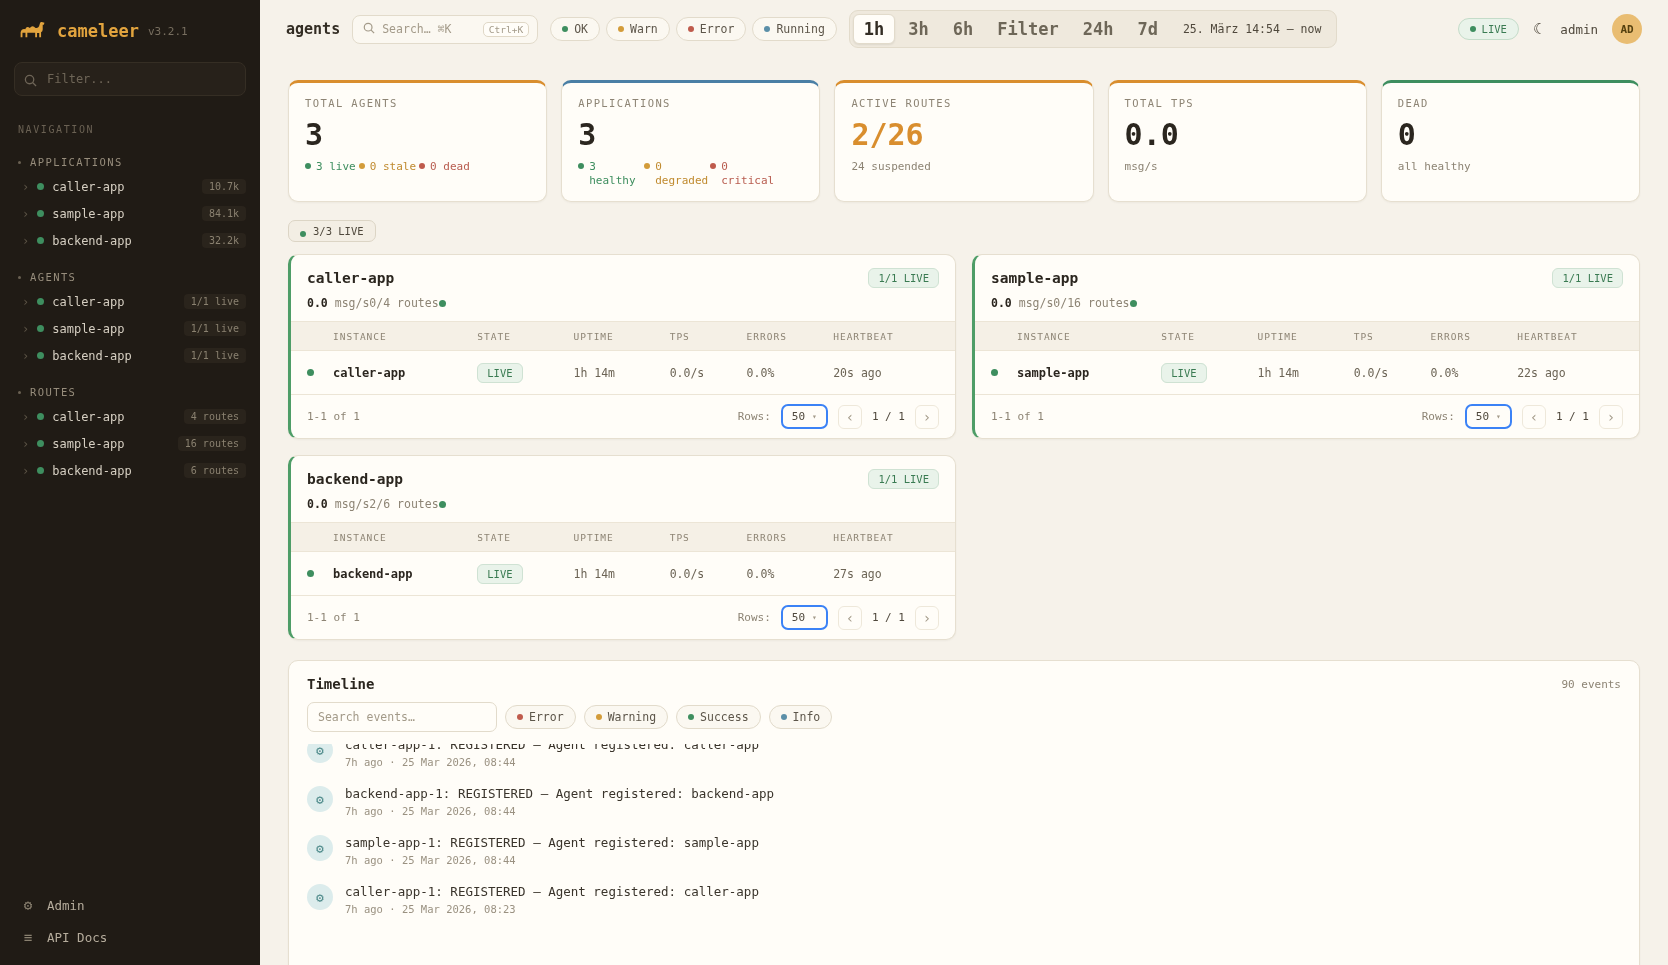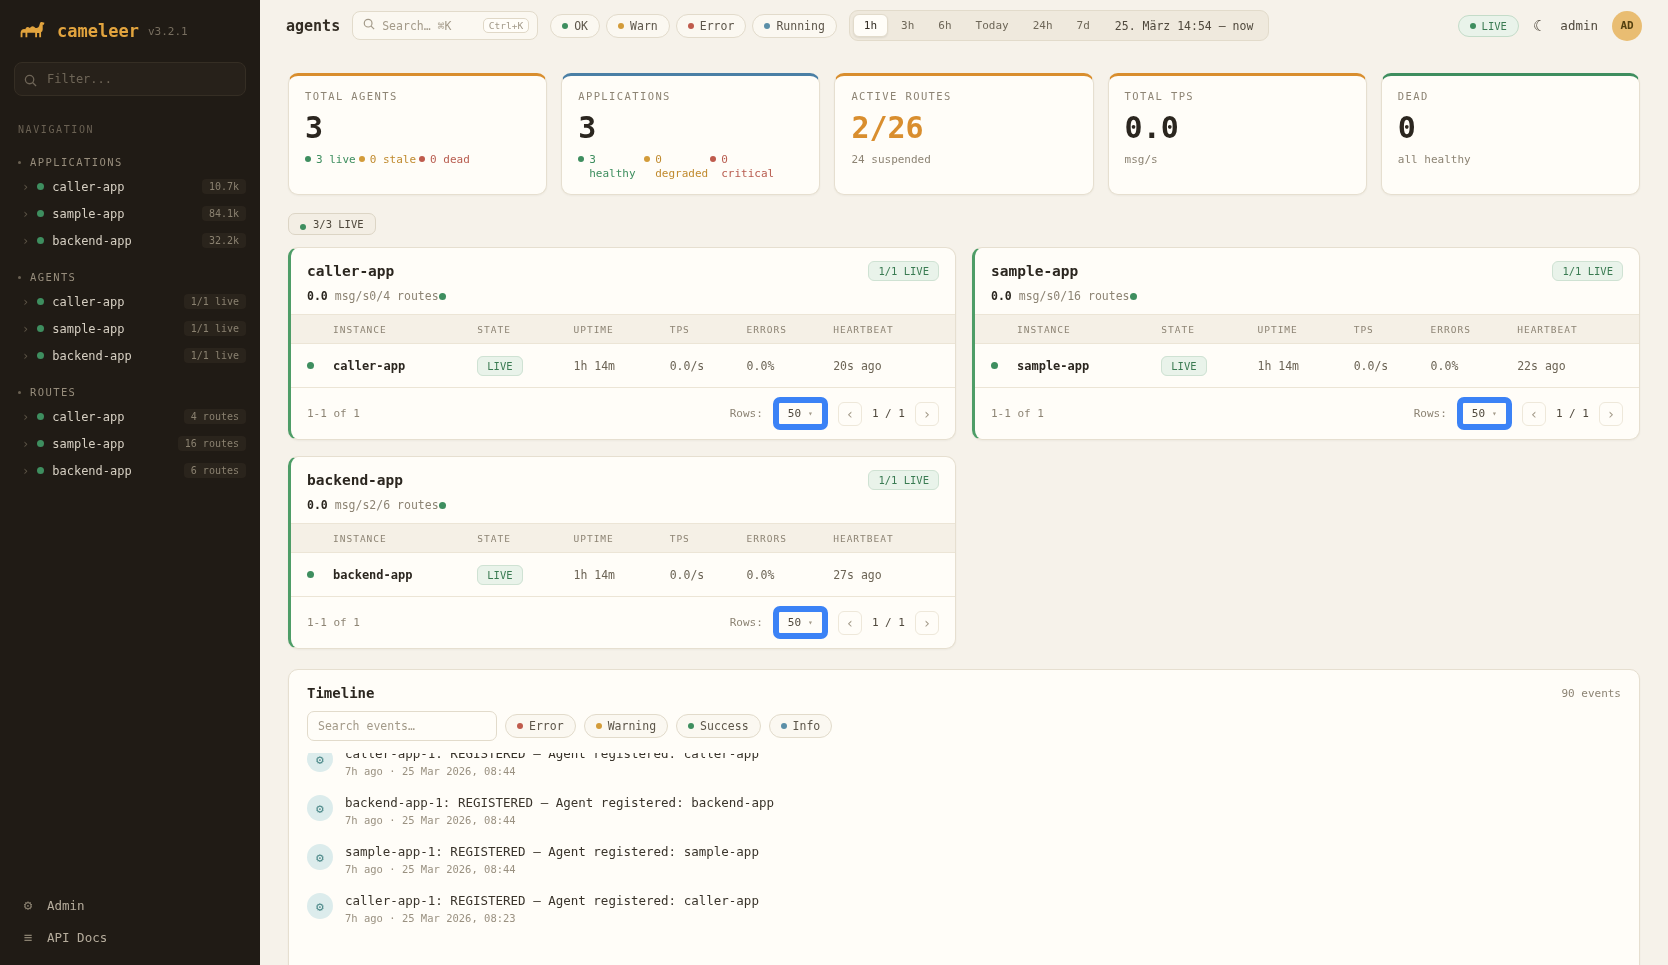--- a/index.html
+++ b/index.html
@@ -39,21 +39,21 @@
     padding:6px 8px 6px 10px; width:186px; color:#a39a89; font-size:11.5px; cursor:text; }
   .search-placeholder { flex:1; white-space:nowrap; overflow:hidden; }
   .kbd { border:1px solid #e0d8c7; border-radius:5px; padding:1px 5px; font-size:9.5px; color:#a39a89; background:#fffdf8; }
   .chips { display:flex; gap:6px; }
   .chip { display:inline-flex; align-items:center; gap:6px; border:1px solid #e2dbcb; background:#fbf8f1; border-radius:999px;
     padding:4px 11px; font-size:11.5px; color:#5d564a; cursor:pointer; white-space:nowrap; }
   .dot { width:6px; height:6px; border-radius:50%; flex:none; }
   .d-green { background:#3e8e5f; } .d-amber { background:#d39c3a; } .d-red { background:#bf5b4c; } .d-blue { background:#5b8fa8; }
   .t-green { color:#3e8e5f; } .t-amber { color:#c08a2e; } .t-red { color:#b85c4f; }
   .seg { display:flex; align-items:center; background:#efe9dd; border:1px solid #e2dbcb; border-radius:9px; padding:3px; gap:2px; }
-  .seg-btn { padding:4px 10px; font-size:11px; color:#6e6758; border-radius:6px; cursor:pointer; border:1px solid transparent; }
+  .seg-btn { padding:4px 10px; font-size:17px; color:#6e6758; border-radius:6px; cursor:pointer; border:1px solid transparent;font-weight:bold; }
   .seg-btn.active { background:#fffdf8; color:#332d24; border-color:#e2dbcb; box-shadow:0 1px 2px rgba(0,0,0,.08); }
   .seg-date { font-size:11.5px; color:#4f483c; padding:0 12px; white-space:nowrap; }
   .top-right { margin-left:auto; display:flex; align-items:center; gap:14px; }
   .live-pill { display:inline-flex; align-items:center; gap:6px; background:#e9f3ea; border:1px solid #c4dcc9; color:#3a7b52;
     font-size:10.5px; padding:4px 11px; border-radius:999px; }
   .moon-btn { font-size:15px; color:#4f483c; cursor:pointer; background:none; border:none; }
   .username { font-size:12.5px; color:#4f483c; }
   .avatar { width:30px; height:30px; border-radius:50%; background:#e9bd72; color:#54400f; display:flex; align-items:center;
     justify-content:center; font-size:11px; font-weight:bold; cursor:pointer; }
   
@@ -82,21 +82,21 @@
   .live-badge { background:#e9f3ea; border:1px solid #cfe2d3; color:#3a7b52; font-size:10.5px; padding:3px 9px; border-radius:6px; white-space:nowrap; }
   .agent-stats { display:flex; align-items:center; padding:3px 16px 11px; font-size:11.5px; color:#8d8474; }
   .agent-stats b { color:#2b261f; }
   .tbl-head,.tbl-row { display:grid; grid-template-columns:26px 1.5fr 1fr 1fr .8fr .9fr 1.1fr; align-items:center; padding:0 16px; }
   .tbl-head { background:#f5f0e6; border-top:1px solid #ece5d6; border-bottom:1px solid #ece5d6; height:30px;
     font-size:9.5px; letter-spacing:1px; color:#8d8474; }
   .tbl-row { height:43px; font-size:11.5px; color:#6c6455; cursor:pointer; }
   .tbl-row .instance { font-weight:bold; color:#2b261f; font-size:12px; }
   .card-footer { display:flex; align-items:center; border-top:1px solid #ece5d6; padding:9px 16px; font-size:11px; color:#8d8474; gap:10px; }
   .spacer { flex:1; }
-  .rows-select { display:flex; align-items:center; gap:7px; border:6px solid #3b82f6; background:#fffdf8; border-radius:7px;
+  .rows-select { display:flex; align-items:center; gap:7px; border:2px solid #3b82f6; background:#fffdf8; border-radius:7px;
     padding:4px 9px; color:#4f483c; cursor:pointer; font-size:11px; }
   .caret { font-size:8px; color:#a49b8a; }
   .pg-btn { width:24px; height:24px; display:flex; align-items:center; justify-content:center; border-radius:6px;
     color:#a49b8a; cursor:pointer; font-size:14px; border:1px solid #eee8da; background:#fffdf8; }
   .page-ind { font-size:11px; color:#4f483c; }
   
   .timeline-card { margin-top:20px; background:#fffdf8; border:1px solid #e6dfd0; border-radius:10px;
     box-shadow:0 1px 2px rgba(60,50,30,.05); min-height:420px; }
   .tl-head { display:flex; align-items:center; justify-content:space-between; padding:15px 18px 10px; }
   .tl-title { font-size:14px; font-weight:bold; color:#2b261f; }
@@ -258,21 +258,21 @@
       <span class="chip">
         <span class="dot d-blue"></span>
         <span>Running</span>
       </span>
     </div>
 
     <div class="seg">
       <span class="seg-btn active">1h</span>
       <span class="seg-btn">3h</span>
       <span class="seg-btn">6h</span>
-      <span class="seg-btn">Today</span>
+      <span class="seg-btn">Filter</span>
       <span class="seg-btn">24h</span>
       <span class="seg-btn">7d</span>
       <span class="seg-date">25. März 14:54  —  now</span>
     </div>
 
     <div class="top-right">
       <span class="live-pill">
         <span class="dot d-green"></span>
         <span>LIVE</span>
       </span>

